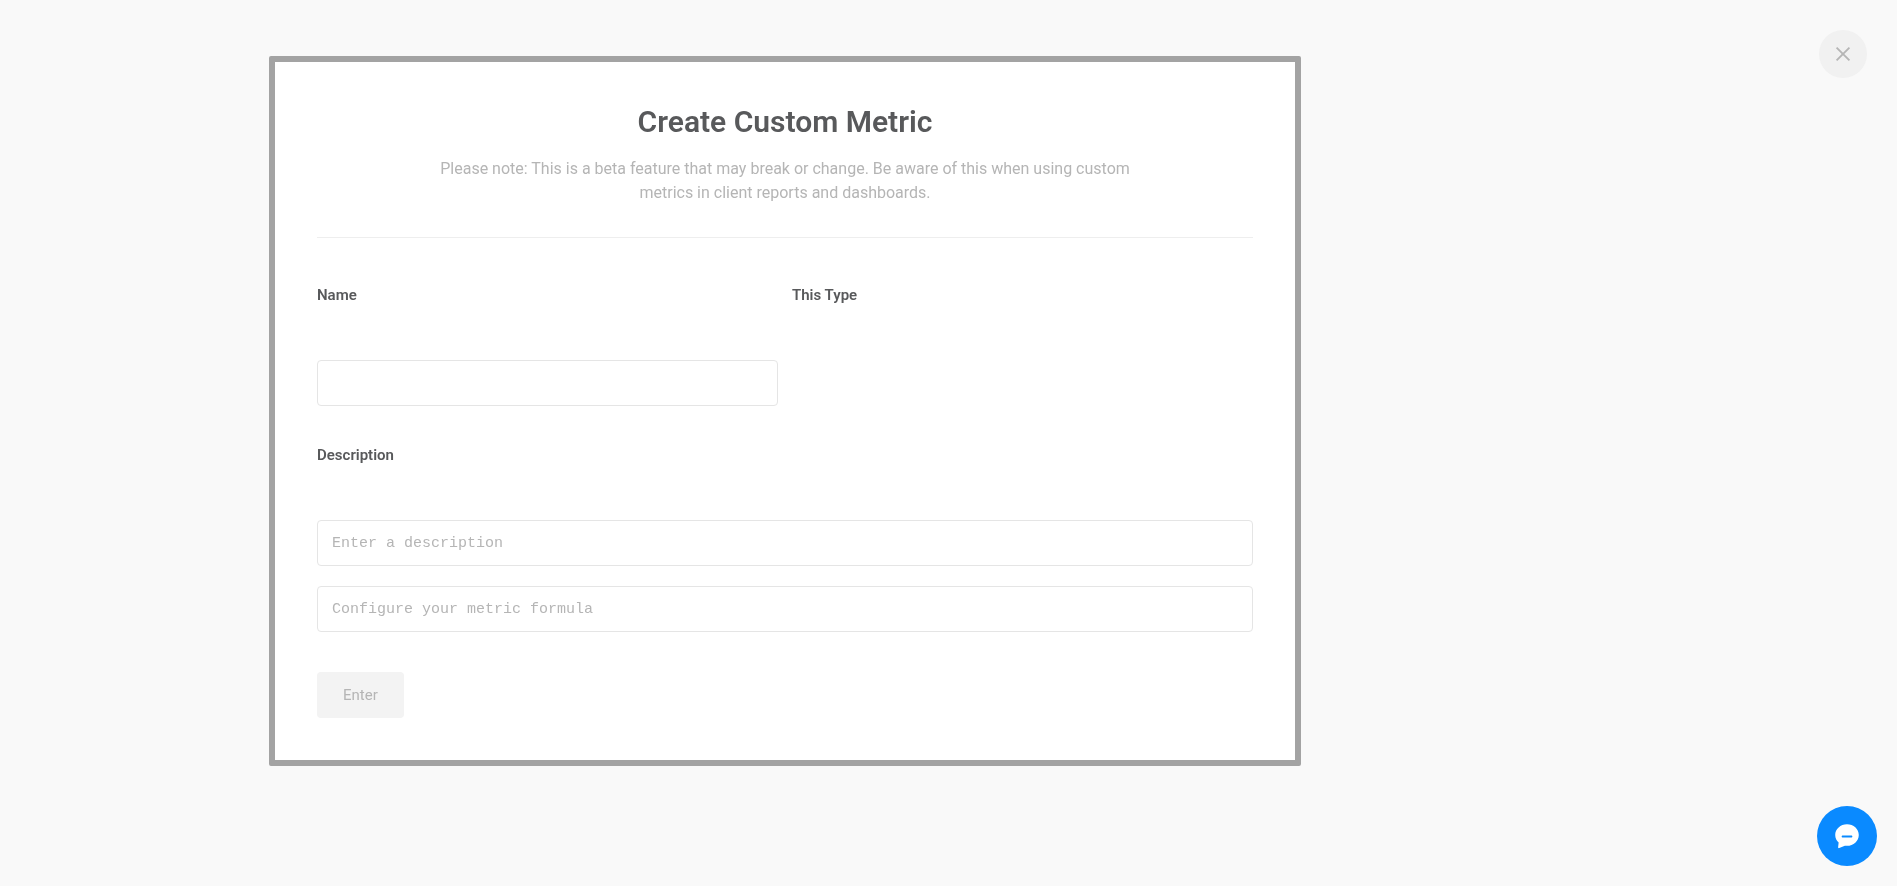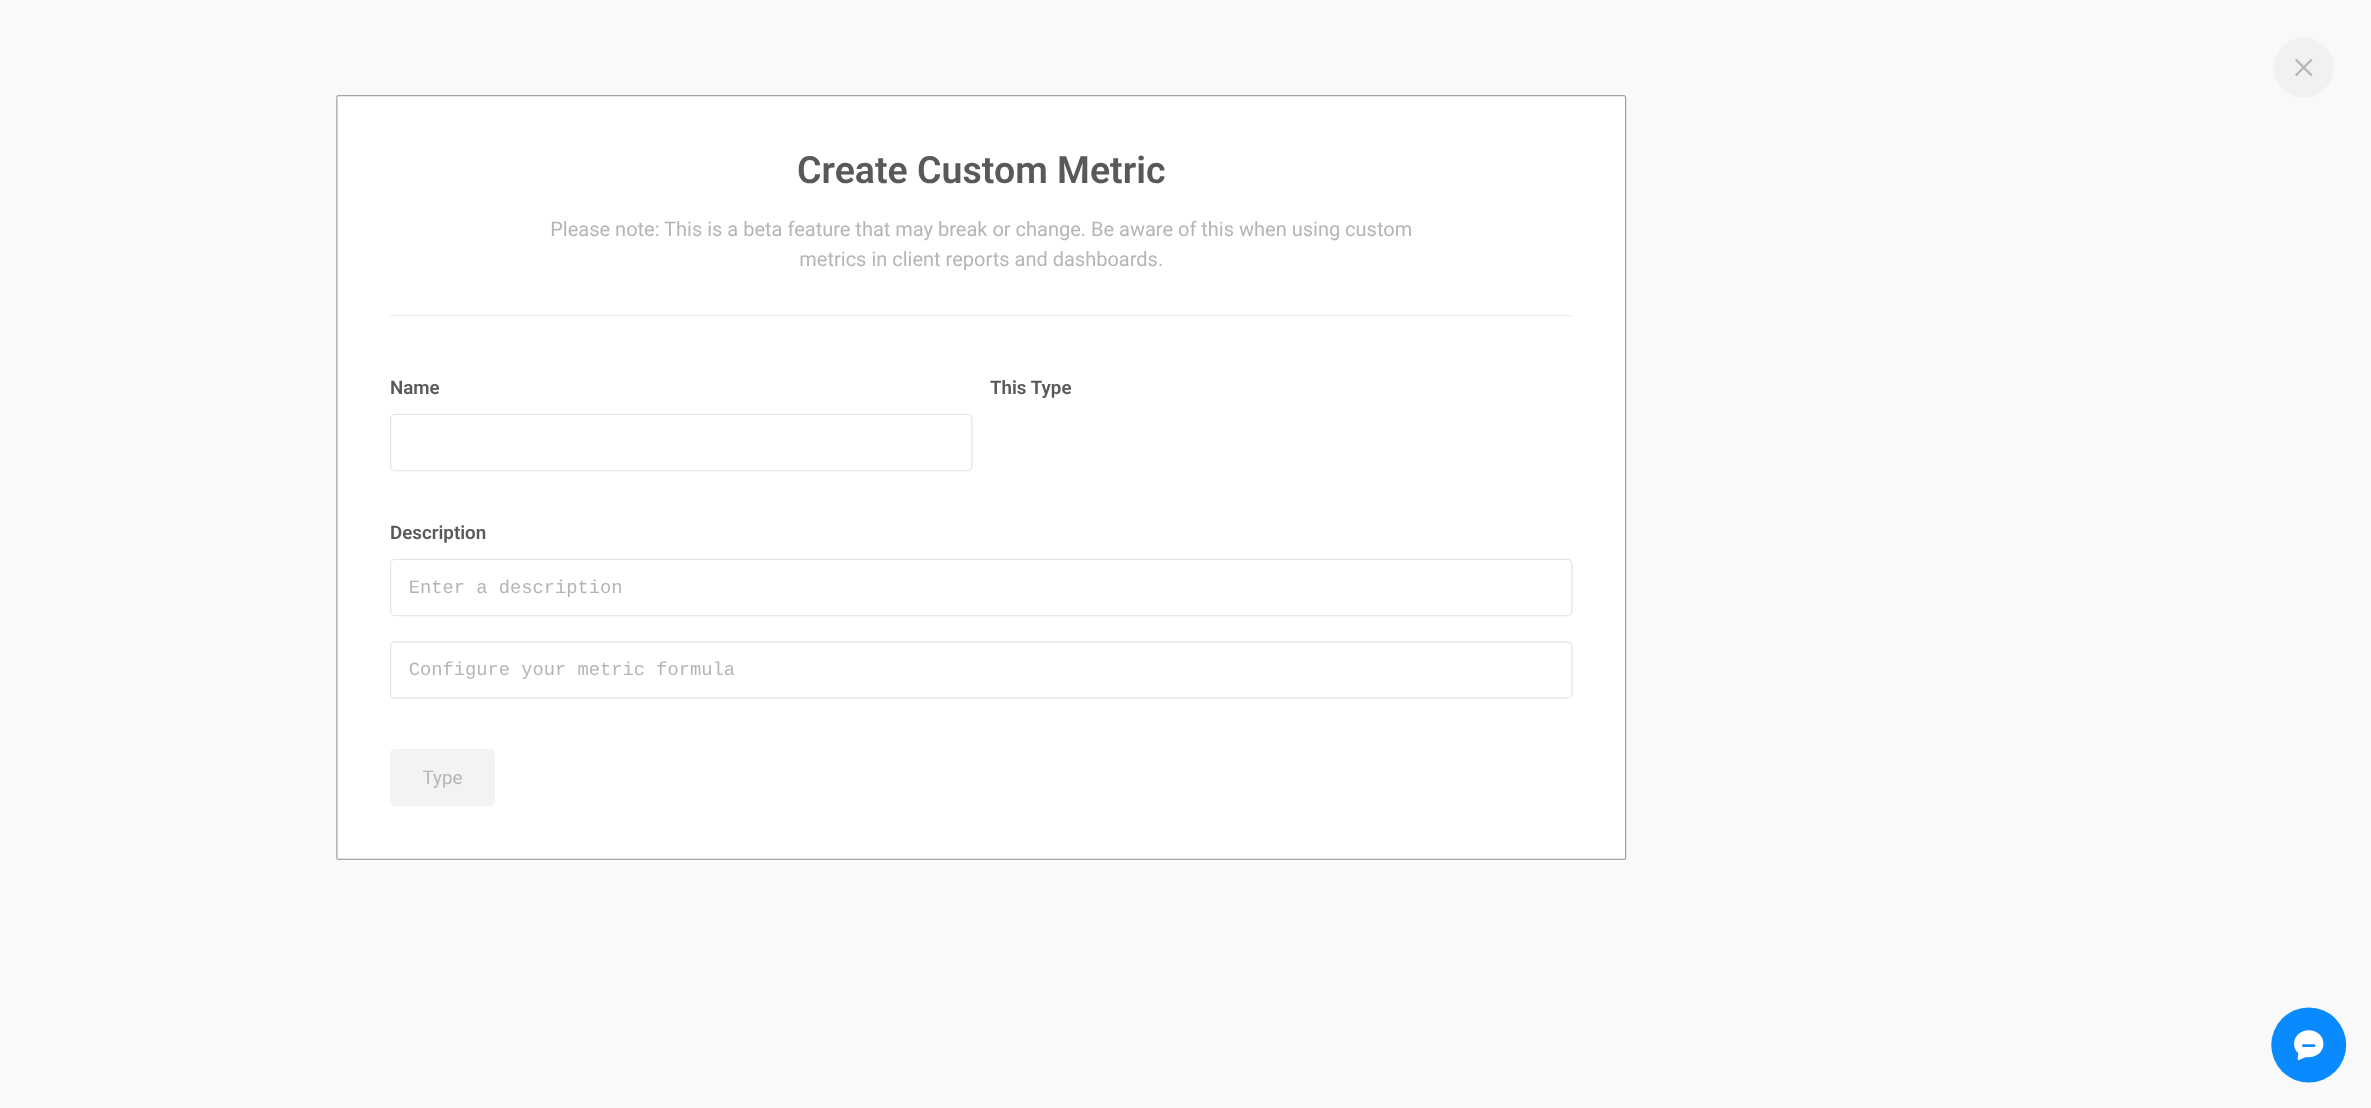--- a/index.html
+++ b/index.html
@@ -10,25 +10,25 @@
     body {
       font-family: -apple-system, BlinkMacSystemFont, "Segoe UI", Roboto, Helvetica, Arial, sans-serif;
       background-color: #f9f9f9;
       width: 1897px;
       height: 886px;
       position: relative;
       overflow: hidden;
     }
     .modal {
       position: absolute;
-      top: 76px;
+      top: 56px;
       left: 269px;
       width: 1032px;
       background-color: #ffffff;
-      border: 1px solid #a3a3a3;
+      border: 6px solid #a3a3a3;
       border-radius: 2px;
       padding: 42px 42px 42px 42px;
     }
     .close-button {
       position: absolute;
       top: 30px;
       right: 30px;
       width: 48px;
       height: 48px;
       border-radius: 50%;
@@ -66,20 +66,21 @@
     }
     .form-row {
       display: flex;
       gap: 14px;
       margin-bottom: 40px;
     }
     .form-group {
       flex: 1;
       display: flex;
       flex-direction: column;
+      gap: 44px;
     }
     .form-group.full {
       width: 100%;
     }
     .form-label {
       font-size: 15px;
       font-weight: 600;
       color: #58595b;
       margin-bottom: 12px;
     }
@@ -187,20 +188,20 @@
       <input type="text" class="form-input" placeholder="Enter a description" style="">
     </div>
   </div>
 
   <div class="form-section">
     <div class="form-group full">
       <input type="text" class="form-input" placeholder="Configure your metric formula" style="">
     </div>
   </div>
 
-  <button class="save-button">Type</button>
+  <button class="save-button">Enter</button>
 </div>
 
 <div class="chat-widget">
   <svg viewBox="0 0 28 28">
     <path d="M14 3C7.925 3 3 7.477 3 13c0 2.73 1.22 5.2 3.2 7l-0.5 4.5c-0.07 0.6 0.55 1.05 1.1 0.77L12 23c0.65 0.1 1.32 0.15 2 0.15 6.075 0 11-4.477 11-10.15S20.075 3 14 3z M9 14.5c0-0.6 0.5-1 1-1h8c0.6 0 1 0.4 1 1s-0.4 1-1 1h-8C9.5 15.5 9 15.1 9 14.5z"></path>
   </svg>
 </div>
 
 </body></html>

